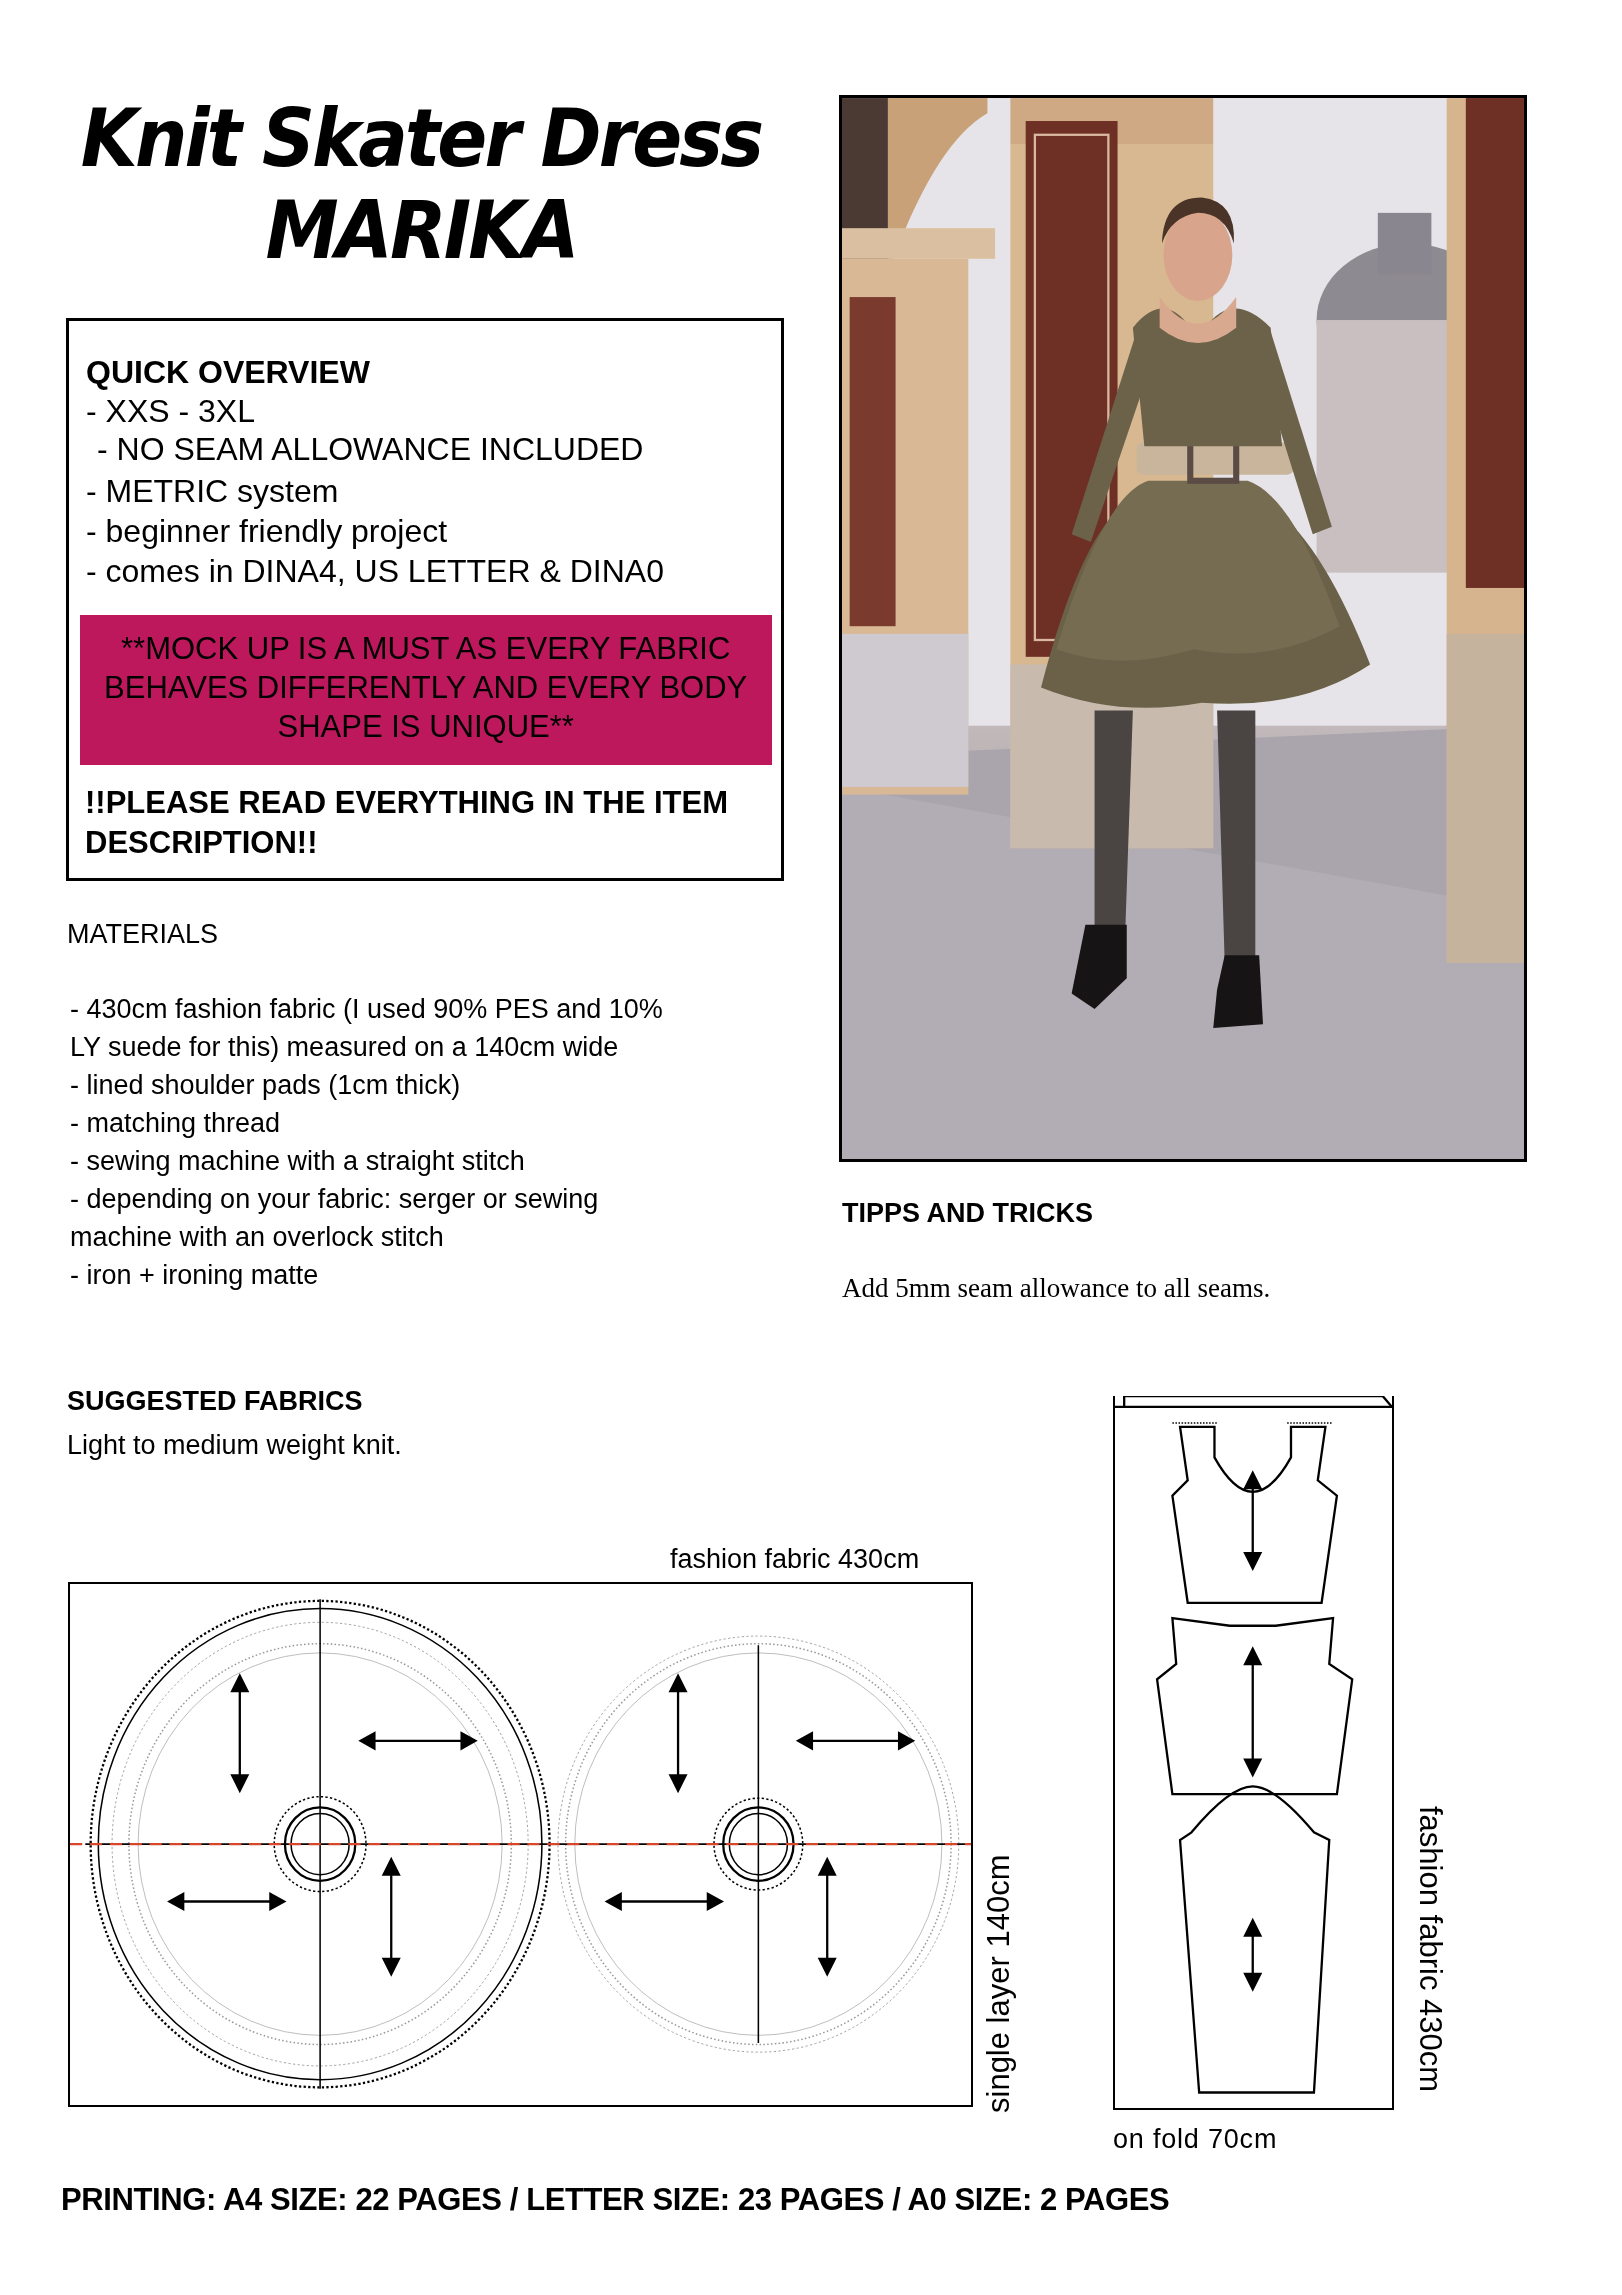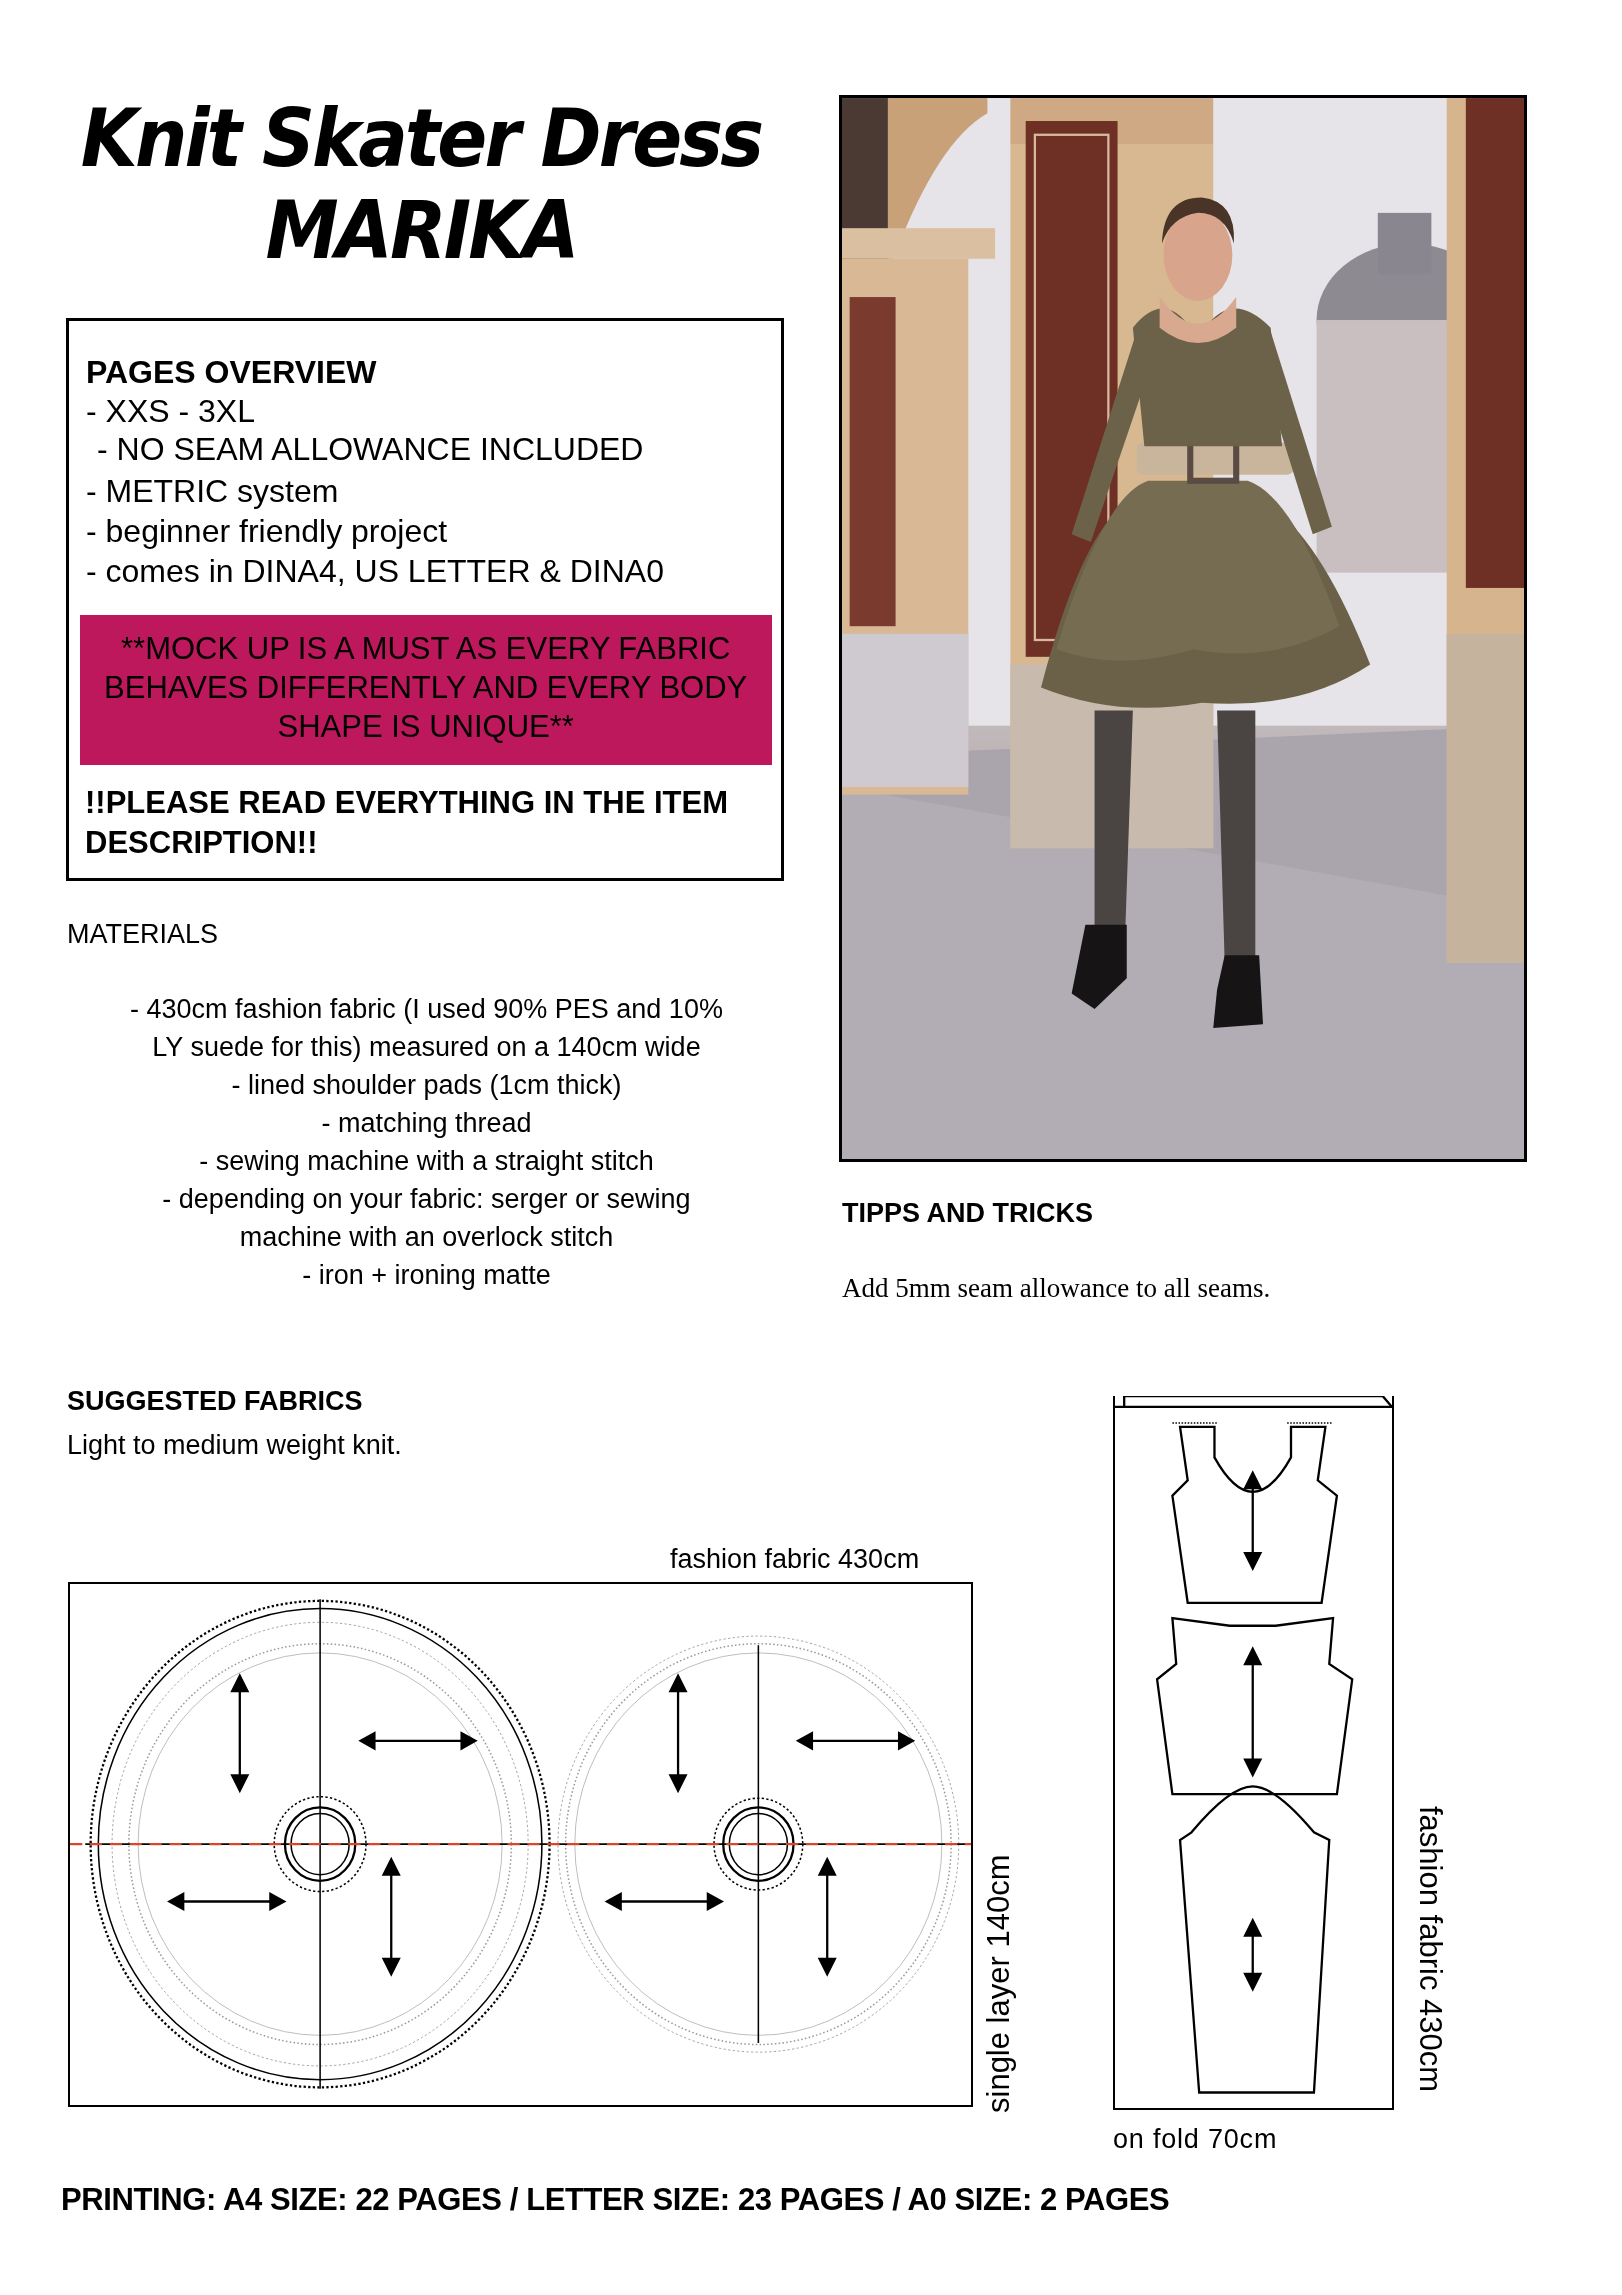--- a/index.html
+++ b/index.html
@@ -37,39 +37,39 @@
     .vlabel-cw { font-size: 31px; white-space: nowrap; transform: rotate(90deg); transform-origin: left top; }
     .printing { left: 61px; top: 2182px; font-size: 31px; font-weight: bold; letter-spacing: -0.4px; }
   </style>
 </head>
 <body>
 
 <div class="abs title" style="top:99px;">Knit Skater Dress</div>
 <div class="abs title" style="top:191px;">MARIKA</div>
 
 <div class="abs overview-box">
-  <div class="ov-text ov-head" style="top:31px;">PAGES OVERVIEW</div>
+  <div class="ov-text ov-head" style="top:31px;">QUICK OVERVIEW</div>
   <div class="ov-text" style="top:70px;">- XXS - 3XL</div>
   <div class="ov-text" style="top:108px;margin-left:11px;">- NO SEAM ALLOWANCE INCLUDED</div>
   <div class="ov-text" style="top:150px;">- METRIC system</div>
   <div class="ov-text" style="top:190px;">- beginner friendly project</div>
   <div class="ov-text" style="top:230px;">- comes in DINA4, US LETTER &amp; DINA0</div>
   <div class="mock-box">
     <div>**MOCK UP IS A MUST AS EVERY FABRIC</div>
     <div>BEHAVES DIFFERENTLY AND EVERY BODY</div>
     <div>SHAPE IS UNIQUE**</div>
   </div>
   <div class="please">
     <div>!!PLEASE READ EVERYTHING IN THE ITEM</div>
     <div>DESCRIPTION!!</div>
   </div>
 </div>
 
 <div class="abs section-text" style="left:67px; top:915px;">MATERIALS</div>
-<div class="abs section-text" style="left:59px; top:990px; width:735px;text-align:center;">
+<div class="abs section-text" style="left:70px; top:990px; width:735px;">
   <div>- 430cm fashion fabric (I used 90% PES and 10%</div>
   <div>LY suede for this) measured on a 140cm wide</div>
   <div>- lined shoulder pads (1cm thick)</div>
   <div>- matching thread</div>
   <div>- sewing machine with a straight stitch</div>
   <div>- depending on your fabric: serger or sewing</div>
   <div>machine with an overlock stitch</div>
   <div>- iron + ironing matte</div>
 </div>
 

